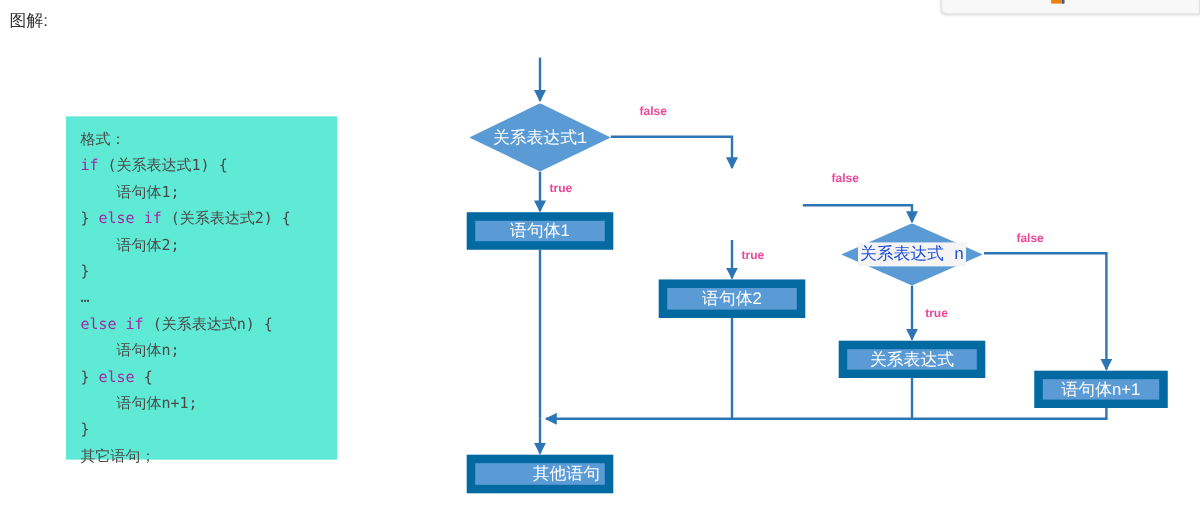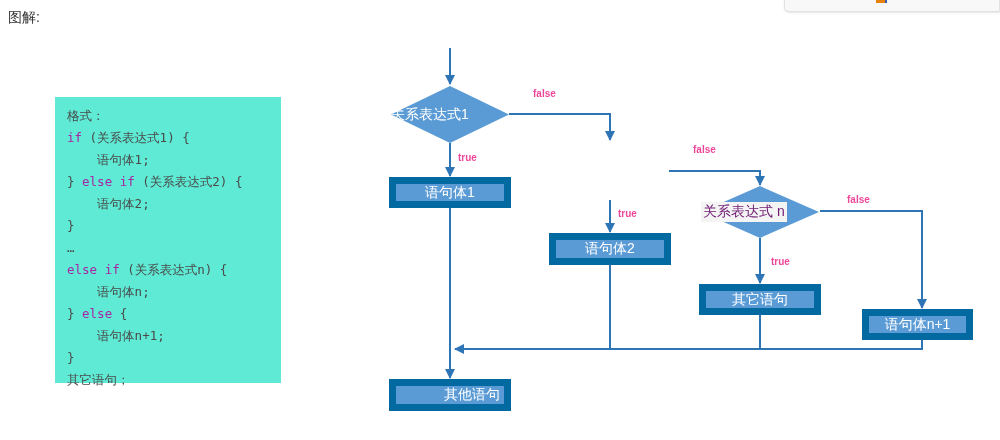--- a/index.html
+++ b/index.html
@@ -90,38 +90,40 @@
     white-space: nowrap;
   }
   .fc-rect {
     background: #5b9bd5;
     border: 7px solid #0369a1;
   }
   .fc-diamond-wrap {
     position: absolute;
     display: flex;
     align-items: center;
+    justify-content: center;
+    font-family: Liberation Mono, monospace;
   }
   .fc-diamond-shape {
     position: absolute;
     left: 0; top: 0;
     width: 100%; height: 100%;
     background: #5b9bd5;
     clip-path: polygon(50% 0%, 100% 50%, 50% 100%, 0% 50%);
   }
   .fc-diamond-label {
     position: relative;
     z-index: 2;
     color: #ffffff;
     font-size: 14px;
     white-space: nowrap;
   }
   .fc-diamond-label.boxed {
     background: #f4f4f4;
-    color: #701a75;
+    color: #1d4ed8;
     padding: 1px 2px;
   }
   .fc-edge-label {
     position: absolute;
     font-size: 10px;
     font-weight: bold;
     color: #ec4899;
     white-space: nowrap;
   }
 </style>
@@ -199,21 +201,21 @@
 
   <div class="fc-node fc-rect" style="left:389px;top:177px;width:122px;height:31px;">
     <span>语句体1</span>
   </div>
 
   <div class="fc-node fc-rect" style="left:549px;top:233px;width:122px;height:32px;">
     <span>语句体2</span>
   </div>
 
   <div class="fc-node fc-rect" style="left:699px;top:284px;width:122px;height:31px;">
-    <span>其它语句</span>
+    <span>关系表达式</span>
   </div>
 
   <div class="fc-node fc-rect" style="left:862px;top:309px;width:111px;height:31px;">
     <span>语句体n+1</span>
   </div>
 
   <div class="fc-node fc-rect" style="left:389px;top:379px;width:122px;height:32px;padding-left:44px;">
     <span>其他语句</span>
   </div>
 

